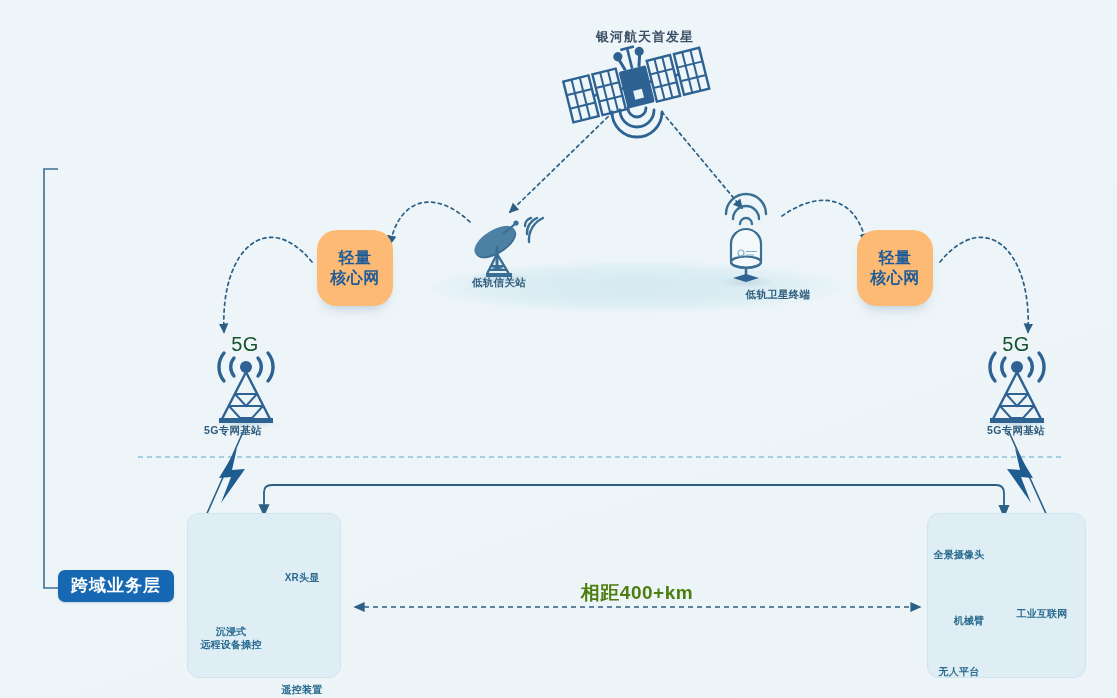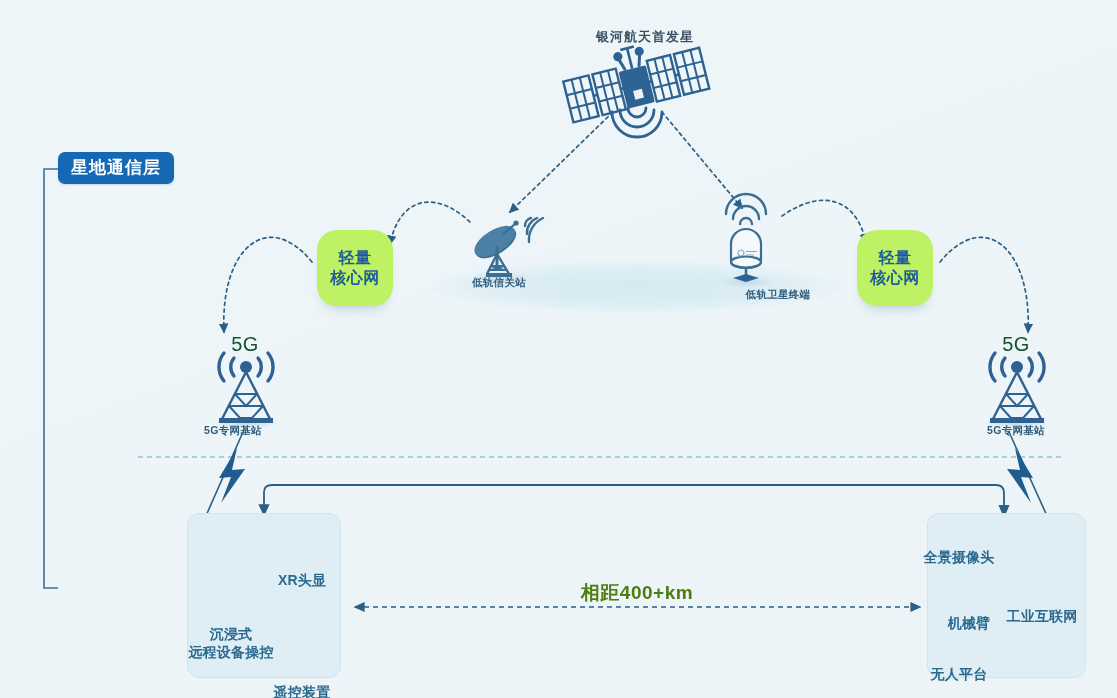--- a/index.html
+++ b/index.html
@@ -25,21 +25,21 @@
     white-space:nowrap;
     line-height:1;
     box-shadow:0 1px 2px rgba(20,70,120,.18);
   }
   #badge-sat{left:58px;top:152px;}
   #badge-biz{left:58px;top:570px;}
 
   
   .corenet{
     position:absolute;width:76px;height:76px;border-radius:20px;
-    background:#bef264;
+    background:#fdba74;
     display:flex;flex-direction:column;align-items:center;justify-content:center;
     color:#1f5c97;font-weight:bold;font-size:16px;line-height:1.22;
     letter-spacing:.5px;
     box-shadow:0 8px 12px -6px rgba(120,150,170,.45);
   }
   #corenet-left{left:317px;top:230px;}
   #corenet-right{left:857px;top:230px;}
 
   
   .cap{
@@ -63,21 +63,21 @@
 
   
   .panel{
     position:absolute;border-radius:12px;
     background:#dfeef4;border:1px solid #cfe4ed;
   }
   #panel-left{left:187px;top:513px;width:152px;height:163px;}
   #panel-right{left:927px;top:513px;width:157px;height:163px;}
   .itemlabel{
     position:absolute;text-align:center;color:#2a6a90;
-    font-size:14px;font-weight:bold;white-space:nowrap;
+    font-size:10px;font-weight:bold;white-space:nowrap;
     transform:translateX(-50%);line-height:1.25;letter-spacing:.2px;
   }
 </style>
 </head>
 <body>
 
 <div class="stage">
 
   <svg class="layer" viewBox="0 0 1117 698">
     <defs>
@@ -321,21 +321,21 @@
     <g transform="translate(1042,580)">
       <circle cx="0" cy="0" r="22" fill="none" stroke="#2a6a90" stroke-width="2.2"></circle>
       <ellipse cx="0" cy="0" rx="9" ry="22" fill="none" stroke="#2a6a90" stroke-width="2"></ellipse>
       <path d="M-22,0 L22,0" stroke="#2a6a90" stroke-width="2"></path>
       <path d="M-19.5,-10.5 a30,18 0 0 0 39,0" fill="none" stroke="#2a6a90" stroke-width="2"></path>
       <path d="M-19.5,10.5 a30,18 0 0 1 39,0" fill="none" stroke="#2a6a90" stroke-width="2"></path>
       <path d="M0,-22 L0,22" stroke="#2a6a90" stroke-width="2"></path>
     </g>
   </svg>
 
-  <div class="badge" id="badge-sat">星地通信层</div>
+  <div class="badge" id="badge-biz">跨域业务层</div>
 
   <div class="cap-sat" style="left:645px;top:28px;">银河航天首发星</div>
 
   <div class="corenet" id="corenet-left">
     <span>轻量</span>
     <span>核心网</span>
   </div>
   <div class="corenet" id="corenet-right">
     <span>轻量</span>
     <span>核心网</span>

